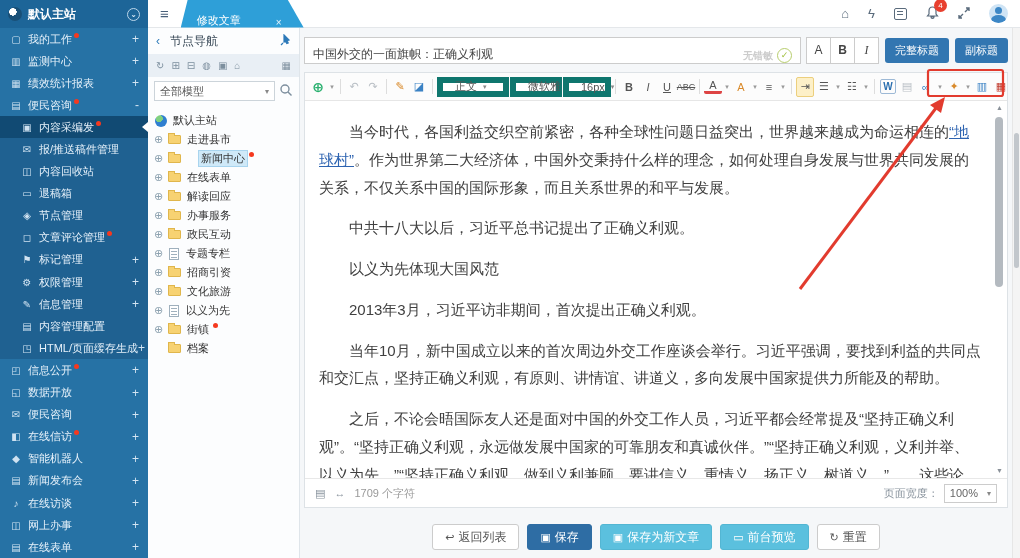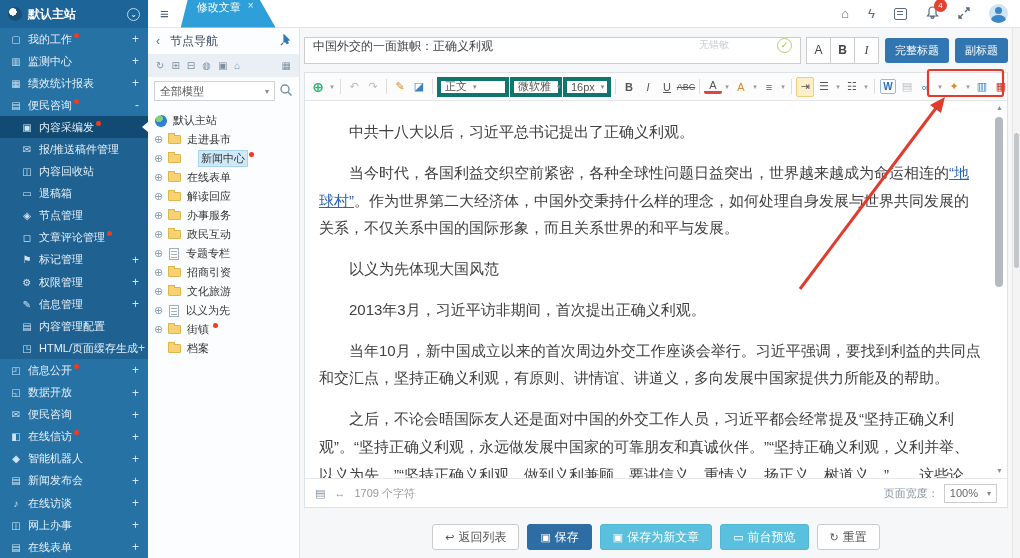--- a/index.html
+++ b/index.html
@@ -15,21 +15,21 @@
   .sitem .si { width:14px; margin-right:5px; font-size:10px; color:#cfe2f1; text-align:center; flex:0 0 auto; }
   .sitem .plus { margin-left:auto; color:#d4e5f3; font-size:12px; }
   .sitem.sub { background:#1f6191; padding-left:20px; }
   .sitem.active { background:#114a73; }
   .sitem.active::after { content:""; position:absolute; right:0; top:50%; margin-top:-5px; border-top:5px solid transparent; border-bottom:5px solid transparent; border-right:6px solid #fff; }
   .dot { width:5px; height:5px; background:#f5391f; border-radius:50%; display:inline-block; margin:-8px 0 0 2px; flex:0 0 auto; }
 
   
   .topbar { position:absolute; left:148px; top:0; right:0; height:28px; background:#fff; border-bottom:1px solid #e4e7ea; display:flex; align-items:center; z-index:4; }
   .hamburger { color:#49607a; font-size:15px; padding:0 12px; cursor:pointer; }
-  .tab { height:28px; background:#2e9fd8; color:#fff; font-size:11px; display:flex; align-items:flex-start; padding:0 22px 0 16px; clip-path:polygon(7px 0, calc(100% - 16px) 0, 100% 100%, 0 100%); cursor:pointer; }
+  .tab { height:28px; background:#2e9fd8; color:#fff; font-size:11px; display:flex; align-items:flex-end; padding:0 22px 0 16px; clip-path:polygon(7px 0, calc(100% - 16px) 0, 100% 100%, 0 100%); cursor:pointer;gap:28px; }
   .tab .close { margin-left:7px; font-size:10px; color:#e8f5fd; }
   .top-icons { margin-left:auto; display:flex; align-items:center; gap:19px; padding-right:12px; color:#5a6b7c; }
   .tico { font-size:13px; cursor:pointer; position:relative; line-height:1; }
   .newsbox { width:13px; height:12px; border:1.5px solid #5a6b7c; border-radius:2px; position:relative; }
   .newsbox::before { content:""; position:absolute; left:2px; top:2px; width:6px; height:1.5px; background:#5a6b7c; box-shadow:0 3px 0 #5a6b7c; }
   .badge { position:absolute; top:-7px; right:-8px; background:#e8402f; color:#fff; border-radius:8px; min-width:13px; height:13px; font-size:8px; line-height:13px; text-align:center; padding:0 2px; }
   .avatar { width:19px; height:19px; border-radius:50%; background:#cfe4f5; position:relative; overflow:hidden; }
   .avatar::before { content:""; position:absolute; top:3px; left:6px; width:7px; height:7px; border-radius:50%; background:#3c87c6; }
   .avatar::after { content:""; position:absolute; top:11px; left:2px; width:15px; height:10px; border-radius:50% 50% 0 0; background:#3c87c6; }
 
@@ -51,38 +51,38 @@
   .tlabel { padding:0 2px; }
   .folder { width:13px; height:9px; background:#f7d272; border:1px solid #e0b64c; border-radius:1px; position:relative; margin:0 4px 0 1px; flex:0 0 auto; }
   .folder::before { content:""; position:absolute; top:-3px; left:-1px; width:5px; height:2px; background:#f7d272; border:1px solid #e0b64c; border-bottom:none; }
   .page-ic { width:10px; height:12px; background:#fff; border:1px solid #9fb0bd; margin:0 5px 0 2px; flex:0 0 auto; position:relative; }
   .page-ic::before { content:""; position:absolute; left:1px; top:2px; width:6px; height:1px; background:#9fb0bd; box-shadow:0 3px 0 #9fb0bd, 0 6px 0 #9fb0bd; }
   .tglobe { width:12px; height:12px; border-radius:50%; background:radial-gradient(circle at 35% 30%, #7fd07f 0 30%, #2f7fd0 32% 100%); margin:0 4px 0 1px; flex:0 0 auto; }
 
   
   .main { position:absolute; left:300px; top:28px; right:8px; bottom:0; background:#f5f7f9; }
   .titlebar { position:absolute; top:8px; left:4px; right:4px; height:28px; display:flex; align-items:center; gap:6px; }
-  .title-input { flex:1; height:27px; border:1px solid #ccc; background:#fff; display:flex; align-items:flex-start; padding:0 8px; font-size:12px; color:#444;gap:44px; }
-  .title-input .checktxt { margin-left:auto; color:#ccc; font-size:10px; }
+  .title-input { flex:1; height:27px; border:1px solid #ccc; background:#fff; display:flex; align-items:flex-end; padding:0 8px; font-size:12px; color:#444; }
+  .title-input .checktxt { margin-left:auto; color:#ccc; font-size:10px;font-weight:bold; }
   .checkmark { width:15px; height:15px; border:1px solid #b7cd6d; border-radius:50%; color:#9fbf3b; font-size:9px; line-height:13px; text-align:center; margin-left:4px; }
   .fmt-btn { width:25px; height:27px; border:1px solid #ccc; background:#fff; text-align:center; line-height:25px; font-size:12px; color:#444; cursor:pointer; margin-left:-1px; }
   .blue-btn { height:25px; background:#3276b1; color:#fff; border:none; border-radius:3px; font-size:11px; padding:0 10px; cursor:pointer; }
 
   .editor-box { position:absolute; top:44px; left:4px; right:4px; bottom:50px; background:#fff; border:1px solid #dde2e6; display:flex; flex-direction:column; }
   .etoolbar { height:28px; border-bottom:1px solid #e6e6e6; background:#fcfcfc; display:flex; align-items:center; padding:0 4px; gap:1px; overflow:hidden; white-space:nowrap; }
   .ti { width:18px; height:20px; display:inline-flex; align-items:center; justify-content:center; font-size:11px; color:#555; cursor:pointer; border-radius:2px; flex:0 0 auto; }
   .ti.small-car { width:8px; font-size:7px; color:#999; }
   .sep { width:1px; height:15px; background:#ddd; margin:0 3px; flex:0 0 auto; }
   .green-plus { color:#2ab06f; font-size:14px; font-weight:bold; }
   .grey { color:#b9bfc5; }
   .orange { color:#d98a2b; }
   .blue { color:#3b82c4; }
   .red { color:#c0392b; }
   .car { font-size:7px; color:#888; margin-left:1px; }
-  .esel { height:20px; border:4px solid #0f766e; background:#fff; display:inline-flex; align-items:center; font-size:11px; color:#555; padding:0 4px; cursor:pointer; flex:0 0 auto; }
+  .esel { height:20px; border:6px solid #0f766e; background:#fff; display:inline-flex; align-items:center; font-size:11px; color:#555; padding:0 12px; cursor:pointer; flex:0 0 auto; }
   .esel .car { margin-left:6px; }
   .ti.hl { background:#fdf0c8; border:1px solid #eccf7d; }
   .strike { text-decoration:line-through; font-size:9px; }
   .underl { text-decoration:underline; }
   .acolor { border-bottom:3px solid #d44; line-height:1; height:14px; }
   .wbtn { color:#2a6fb0; font-weight:bold; border:1px solid #9db9d6; width:16px; height:15px; font-size:10px; line-height:13px; text-align:center; border-radius:2px; }
 
   .econtent { flex:1; overflow:hidden; position:relative; padding:4px 26px 0 14px; font-size:15px; color:#404040; line-height:1.85; }
   .econtent p { margin:13px 0; text-indent:2em; }
   .econtent .bold-head { font-weight:normal; }
@@ -433,22 +433,22 @@
       <span class="ti blue">∞</span>
         <span class="ti small-car">▾</span>
       <span class="ti orange">✦</span>
         <span class="ti small-car">▾</span>
       <span class="ti blue">▥</span>
       <span class="ti red">▦</span>
 
     </div>
 
     <div class="econtent">
+      <p><span>当今时代，各国利益交织空前紧密，各种全球性问题日益突出，世界越来越成为命运相连的</span><a>“地球村”</a><span>。作为世界第二大经济体，中国外交秉持什么样的理念，如何处理自身发展与世界共同发展的关系，不仅关系中国的国际形象，而且关系世界的和平与发展。</span></p>
       <p>中共十八大以后，习近平总书记提出了正确义利观。</p>
-      <p><span>当今时代，各国利益交织空前紧密，各种全球性问题日益突出，世界越来越成为命运相连的</span><a>“地球村”</a><span>。作为世界第二大经济体，中国外交秉持什么样的理念，如何处理自身发展与世界共同发展的关系，不仅关系中国的国际形象，而且关系世界的和平与发展。</span></p>
       <p class="bold-head">以义为先体现大国风范</p>
       <p>2013年3月，习近平访非期间，首次提出正确义利观。</p>
       <p>当年10月，新中国成立以来的首次周边外交工作座谈会举行。习近平强调，要找到利益的共同点和交汇点，坚持正确义利观，有原则、讲情谊、讲道义，多向发展中国家提供力所能及的帮助。</p>
       <p>之后，不论会晤国际友人还是面对中国的外交工作人员，习近平都会经常提及“坚持正确义利观”。“坚持正确义利观，永远做发展中国家的可靠朋友和真诚伙伴。”“坚持正确义利观，义利并举、以义为先。”“坚持正确义利观，做到义利兼顾，要讲信义、重情义、扬正义、树道义。”……这些论述，体现了中国作为一个社会主义国家、一个负责任</p>
       <div class="vscroll">
         <span class="up">▲</span>
         <span class="thumb"></span>
         <span class="dn">▼</span>
       </div>
     </div>

